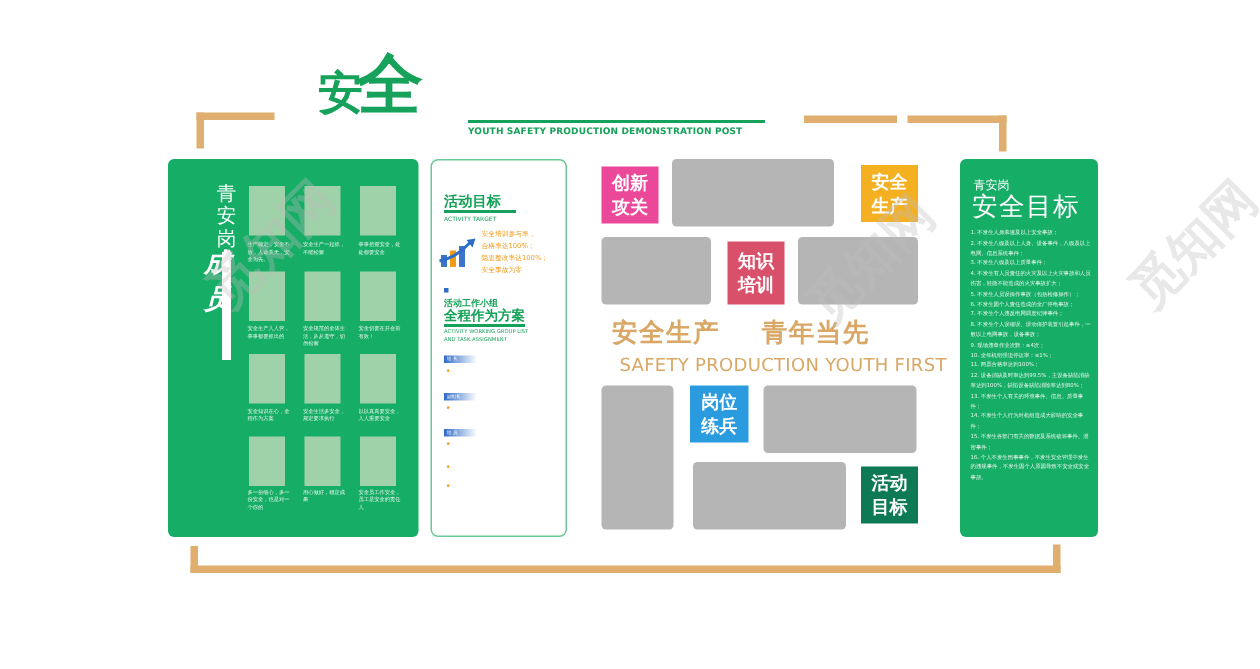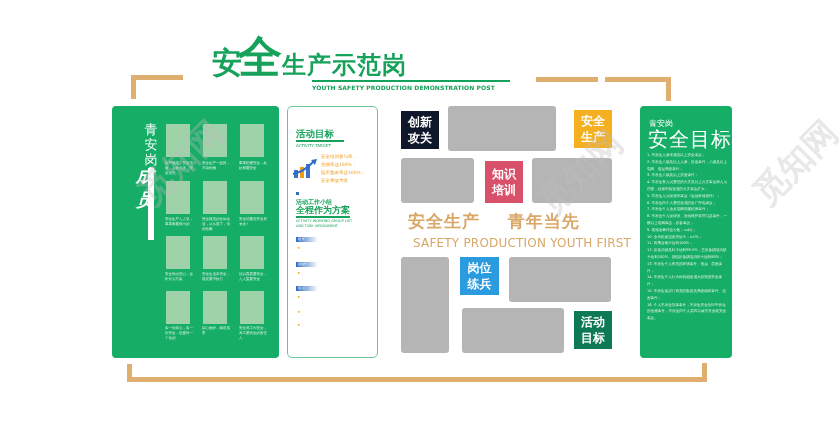--- a/index.html
+++ b/index.html
@@ -29,41 +29,40 @@
   .tag-bar{position:absolute;left:296px;width:22px;height:5px;background:linear-gradient(90deg,#2f6cc6,#ffffff);color:#fff;font-size:3px;line-height:5px;padding-left:2px;box-sizing:border-box;}
   .bullet{position:absolute;left:297px;color:#f19b18;font-size:6px;line-height:6px;}
 
   .gray{position:absolute;background:#b5b5b5;border-radius:3px;}
   .tile{position:absolute;color:#fff;font-weight:bold;font-size:12px;line-height:16px;text-align:center;display:flex;align-items:center;justify-content:center;box-sizing:border-box;padding-top:1px;}
   .slogan{position:absolute;left:408px;top:210px;color:#d9a766;font-size:17px;font-weight:bold;white-space:nowrap;letter-spacing:1px;}
   .slogan-sub{position:absolute;left:413px;top:236px;color:#d9a766;font-size:12px;white-space:nowrap;letter-spacing:0.2px;}
 
   .panel-right{position:absolute;left:640px;top:106px;width:92px;height:252px;background:#16ad66;border-radius:4px;}
   .pr-t1{position:absolute;left:649px;top:118px;color:#fff;font-size:8px;}
-  .pr-t2{position:absolute;left:648px;top:126px;color:#fff;font-size:20px;letter-spacing:1px;}
+  .pr-t2{position:absolute;left:648px;top:126px;color:#fff;font-size:17px;letter-spacing:1px;}
   .pr-body{position:absolute;left:647px;top:152px;width:82px;color:#e6f5ea;font-size:3.6px;line-height:6.8px;}
 
   .wm{position:absolute;color:rgba(190,190,190,0.35);font-size:34px;font-weight:bold;transform:rotate(-45deg);white-space:nowrap;pointer-events:none;}
 </style>
 </head>
 <body>
 
 <div class="frame" style="left:131px;top:75px;width:52px;height:5px;"></div>
 <div class="frame" style="left:131px;top:75px;width:5px;height:24px;"></div>
 <div class="frame" style="left:536px;top:77px;width:62px;height:5px;"></div>
 <div class="frame" style="left:605px;top:77px;width:66px;height:5px;"></div>
 <div class="frame" style="left:666px;top:77px;width:5px;height:24px;"></div>
 <div class="frame" style="left:127px;top:377px;width:580px;height:5px;"></div>
 <div class="frame" style="left:127px;top:364px;width:5px;height:18px;"></div>
 <div class="frame" style="left:702px;top:363px;width:5px;height:19px;"></div>
 
 <div class="title-main">
   <span class="t2">安</span>
   <span class="t3">全</span>
-  <span class="t4">生产示范岗</span>
 </div>
 <div class="title-line"></div>
 <div class="title-sub">YOUTH SAFETY PRODUCTION DEMONSTRATION POST</div>
 
 <div class="panel-left"></div>
 <div class="vt-title">青安岗</div>
 <div class="vt-big">成员</div>
 <div class="vt-strip"></div>
 
 <div class="photo" style="left:166px;top:124px;"></div>
@@ -128,21 +127,21 @@
 <div class="bullet" style="top:309px;">•</div>
 <div class="bullet" style="top:322px;">•</div>
 
 <div class="gray" style="left:448px;top:106px;width:108px;height:45px;"></div>
 <div class="gray" style="left:401px;top:158px;width:73px;height:45px;"></div>
 <div class="gray" style="left:532px;top:158px;width:80px;height:45px;"></div>
 <div class="gray" style="left:401px;top:257px;width:48px;height:96px;"></div>
 <div class="gray" style="left:509px;top:257px;width:102px;height:45px;"></div>
 <div class="gray" style="left:462px;top:308px;width:102px;height:45px;"></div>
 
-<div class="tile" style="left:401px;top:111px;width:38px;height:38px;background:#0f172a;padding:0 5px;">创新攻关</div>
+<div class="tile" style="left:401px;top:111px;width:38px;height:38px;background:#ec4899;padding:0 5px;">创新攻关</div>
 <div class="tile" style="left:574px;top:110px;width:38px;height:38px;background:#f5b022;padding:0 5px;">安全生产</div>
 <div class="tile" style="left:485px;top:161px;width:38px;height:42px;background:#d9506b;padding:0 5px;">知识培训</div>
 <div class="tile" style="left:460px;top:257px;width:39px;height:38px;background:#2b9be0;padding:0 5px;">岗位练兵</div>
 <div class="tile" style="left:574px;top:311px;width:38px;height:38px;background:#0d7a55;padding:0 5px;">活动目标</div>
 
 <div class="slogan">
   <span>安全生产</span>
   <span style="display:inline-block;width:14px;"></span>
   <span>青年当先</span>
 </div>

